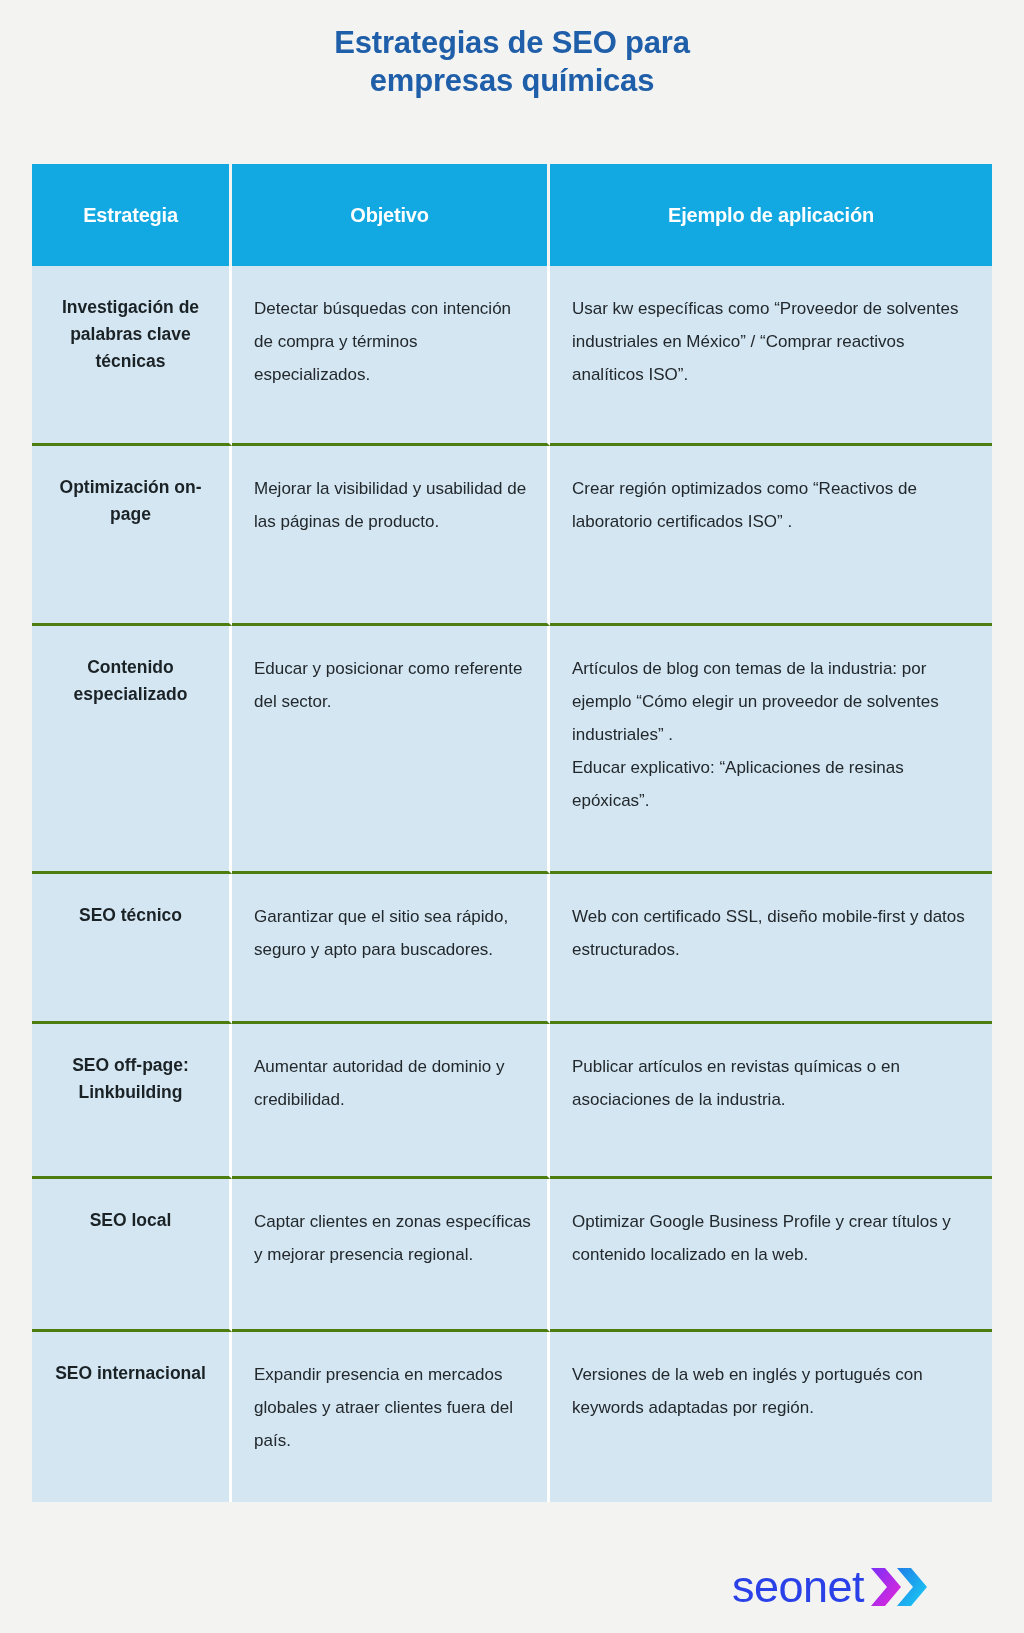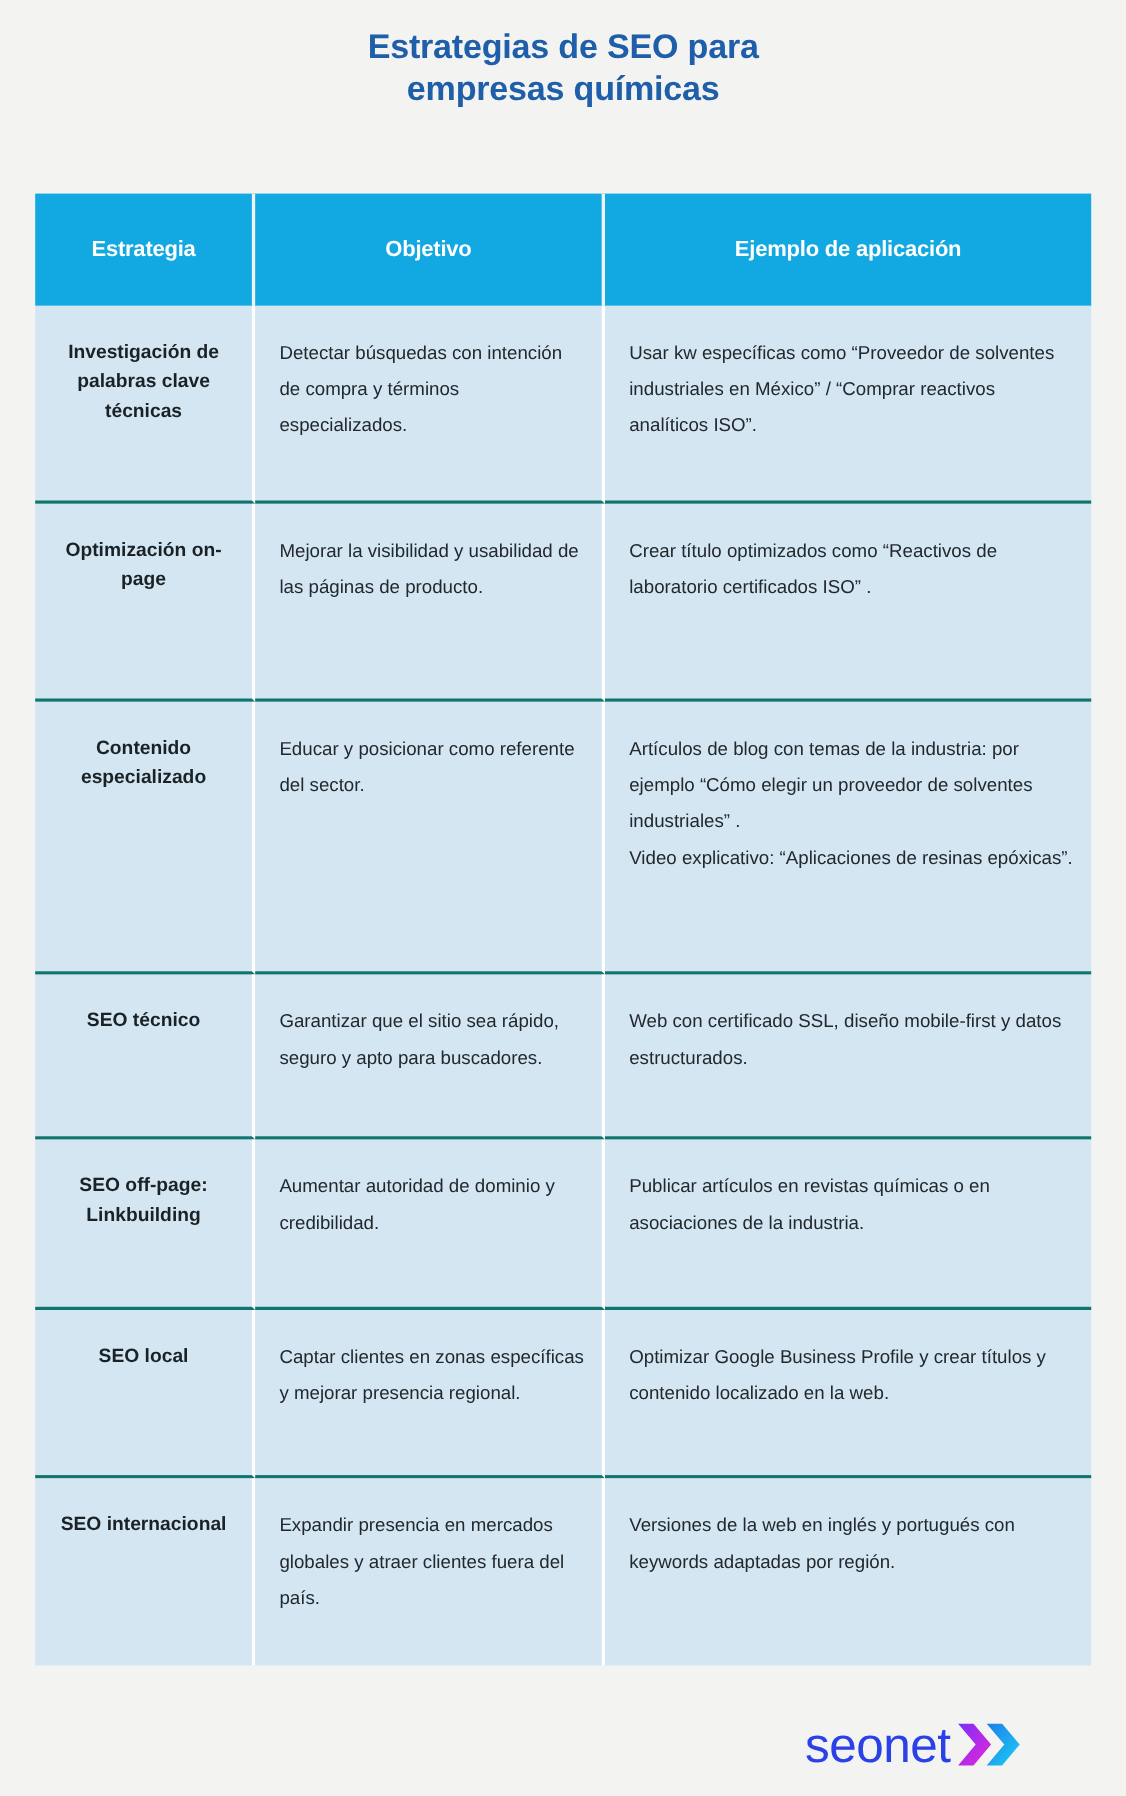--- a/index.html
+++ b/index.html
@@ -35,21 +35,21 @@
     font-weight: bold;
     font-size: 31px;
     line-height: 38px;
     letter-spacing: -0.2px;
   }
 
   
   .table-wrap {
     position: absolute;
     left: 32px;
-    top: 176px;
+    top: 164px;
     width: 972px;
     border-radius: 29px;
   }
 
   table.seo-table {
     width: 960px;
     border-collapse: separate;
     border-spacing: 0;
     table-layout: fixed;
   }
@@ -70,21 +70,21 @@
     border-right: 3px solid #f3f3f2;
     letter-spacing: -0.2px;
   }
   thead th:last-child { border-right: none; }
 
   
   tbody td {
     background: #d3e6f2;
     vertical-align: top;
     border-right: 3px solid #ffffff;
-    border-bottom: 3px solid #0f766e;
+    border-bottom: 3px solid #4d7c0f;
     padding: 26px 18px 22px 18px;
     font-size: 17px;
     line-height: 33px;
     color: #22282c;
   }
   tbody td:last-child { border-right: none; }
   tbody tr:last-child td { border-bottom: none; }
 
   tbody td.strategy {
     text-align: center;
@@ -174,29 +174,29 @@
 
         <tr class="r1">
           <td class="strategy">Investigación de palabras clave técnicas</td>
           <td class="objective">Detectar búsquedas con intención de compra y términos especializados.</td>
           <td class="example">Usar kw específicas como “Proveedor de solventes industriales en México” / “Comprar reactivos analíticos ISO”.</td>
         </tr>
 
         <tr class="r2">
           <td class="strategy">Optimización on-page</td>
           <td class="objective">Mejorar la visibilidad y usabilidad de las páginas de producto.</td>
-          <td class="example">Crear título optimizados como “Reactivos de laboratorio certificados ISO” .</td>
+          <td class="example">Crear región optimizados como “Reactivos de laboratorio certificados ISO” .</td>
         </tr>
 
         <tr class="r3">
           <td class="strategy">Contenido especializado</td>
           <td class="objective">Educar y posicionar como referente del sector.</td>
           <td class="example">
             <p>Artículos de blog con temas de la industria: por ejemplo “Cómo elegir un proveedor de solventes industriales” .</p>
-            <p>Video explicativo: “Aplicaciones de resinas epóxicas”.</p>
+            <p>Educar explicativo: “Aplicaciones de resinas epóxicas”.</p>
           </td>
         </tr>
 
         <tr class="r4">
           <td class="strategy">SEO técnico</td>
           <td class="objective">Garantizar que el sitio sea rápido, seguro y apto para buscadores.</td>
           <td class="example">Web con certificado SSL, diseño mobile-first y datos estructurados.</td>
         </tr>
 
         <tr class="r5">

